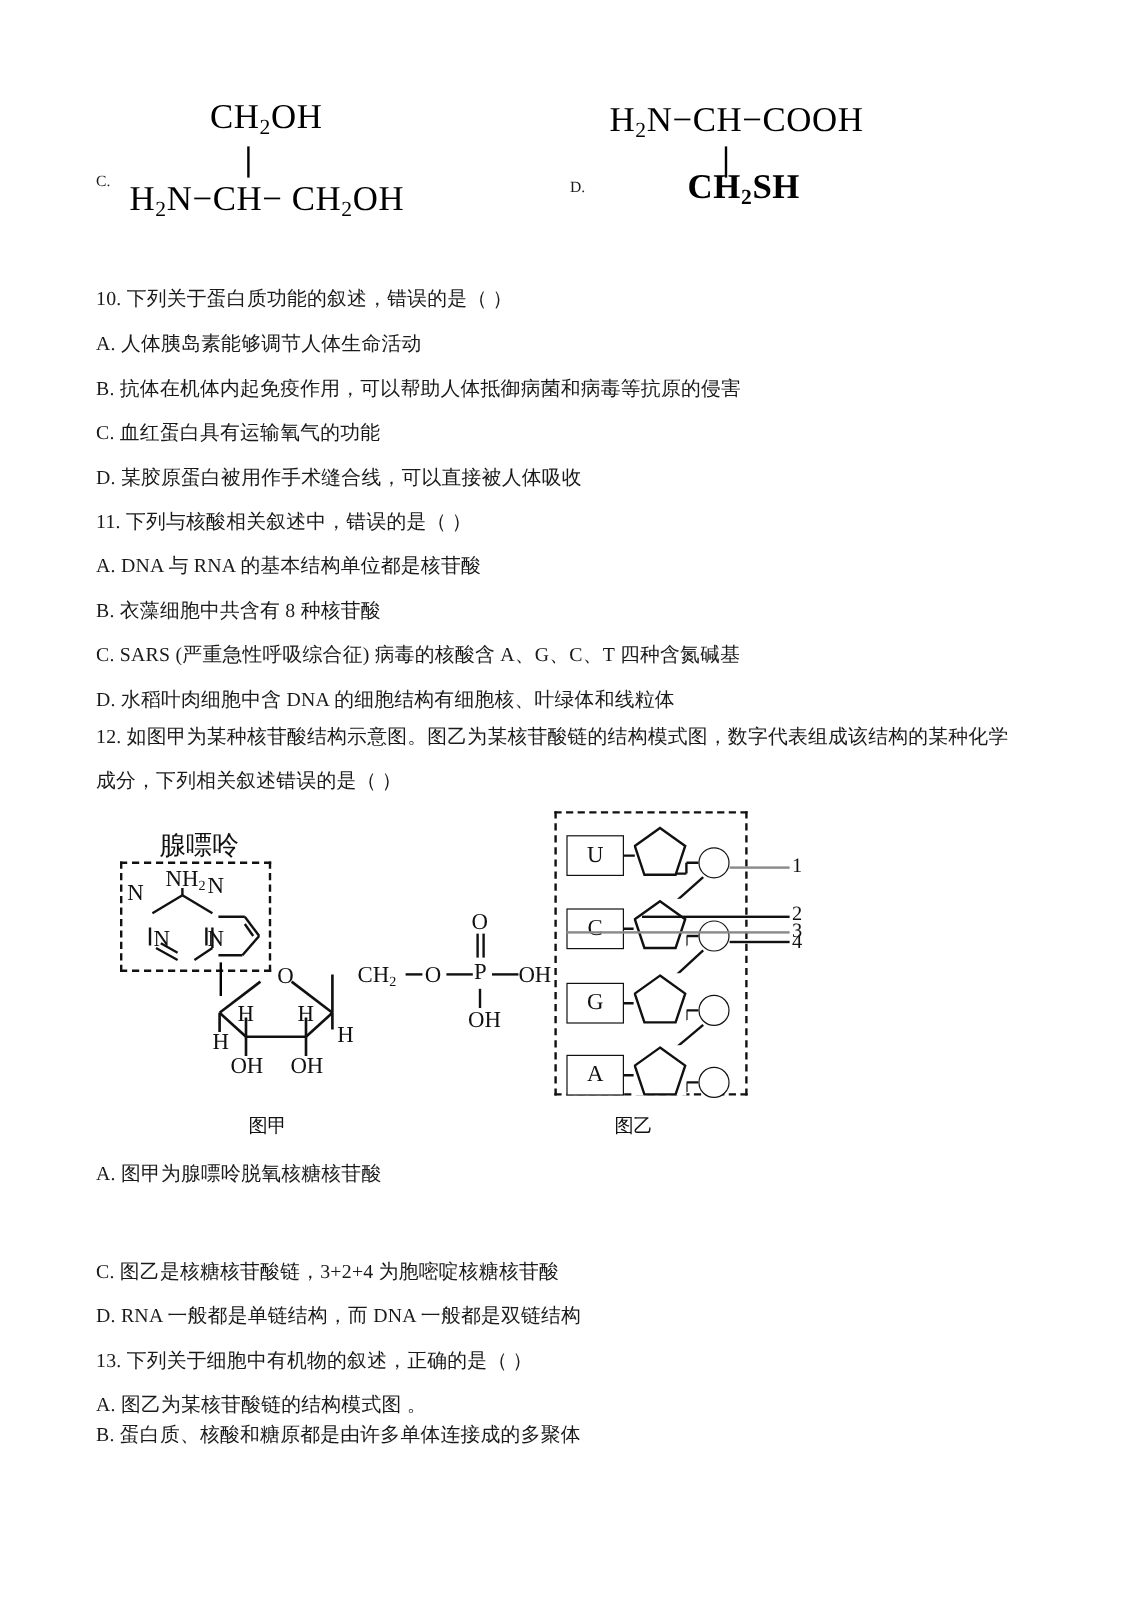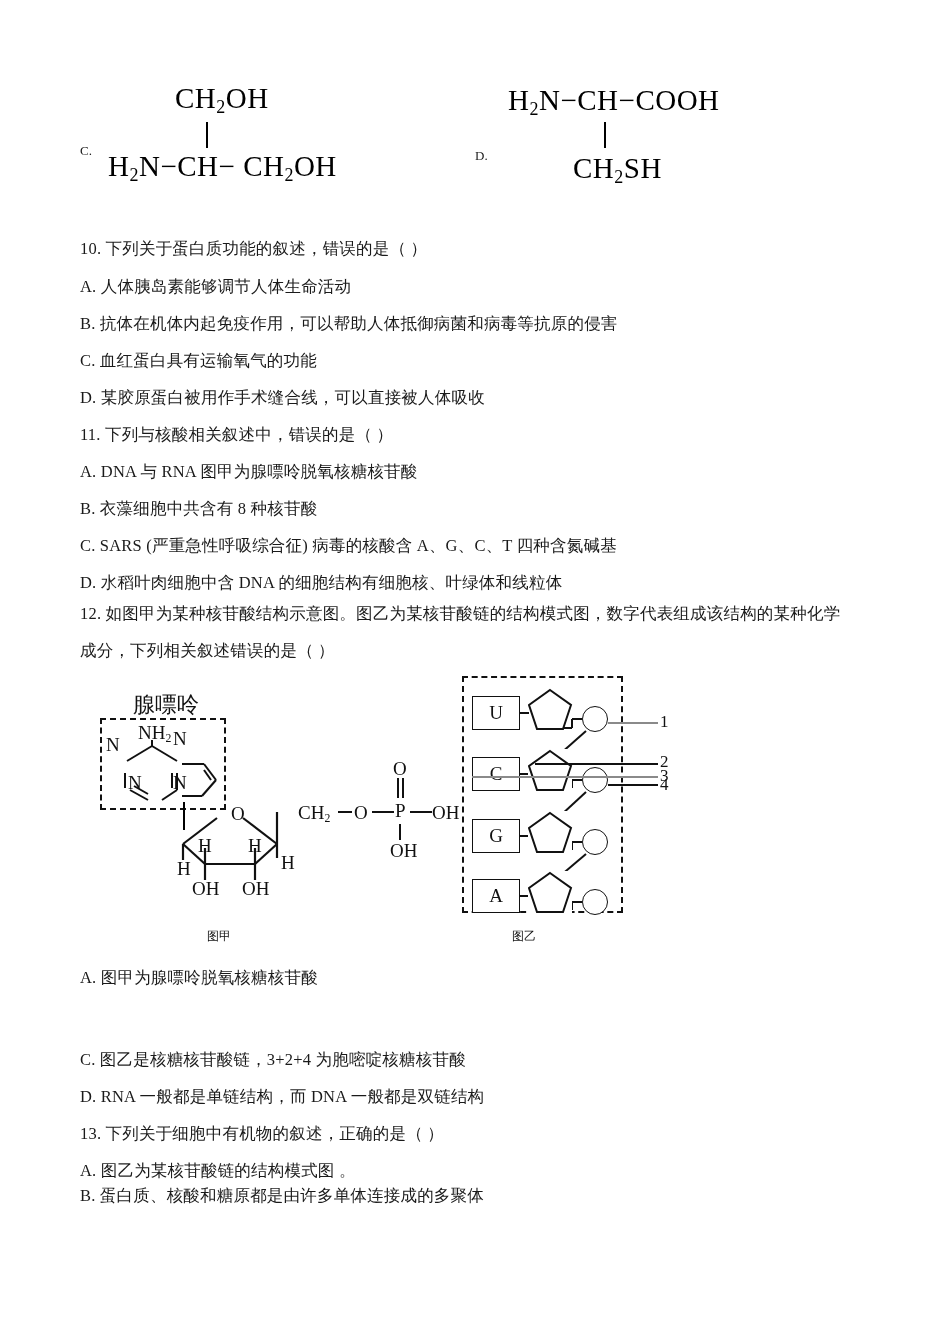--- a/index.html
+++ b/index.html
@@ -50,21 +50,21 @@
   .chem-big { font-size: 29px; letter-spacing: 0.5px; }
   .chem-big sub { font-size: 0.62em; vertical-align: -0.28em; }
   .vbond {
     position: absolute;
     width: 0;
     border-left: 2.2px solid #000;
   }
 
   .figcap {
     position: absolute;
-    font-size: 12px;
+    font-size: 16px;
     font-family: "Liberation Serif", serif;
     color: #111;
     white-space: nowrap;
   }
 
   
   .jia {
     position: absolute;
     left: 95px;
     top: 690px;
@@ -166,31 +166,31 @@
     <span class="chem chem-big" style="left:108px; top:150px;">H<sub>2</sub>N−CH− CH<sub>2</sub>OH</span>
   </div>
 
   <div>
     <span class="optlabel" style="left:475px; top:148px;">D.</span>
 
     <span class="chem chem-big" style="left:508px; top:84px;">H<sub>2</sub>N−CH−COOH</span>
 
     <span class="vbond" style="left:604px; top:122px; height:26px;"></span>
 
-    <span class="chem chem-big" style="left:573px; top:152px;">CH<sub>2</sub>SH</span>
+    <span class="chem chem-big" style="left:573px; top:140px;font-weight:bold;">CH<sub>2</sub>SH</span>
   </div>
 
   <div class="qline qstem" style="top:239px;">10. 下列关于蛋白质功能的叙述，错误的是（   ）</div>
   <div class="qline" style="top:277px;">A. 人体胰岛素能够调节人体生命活动</div>
   <div class="qline" style="top:314px;">B. 抗体在机体内起免疫作用，可以帮助人体抵御病菌和病毒等抗原的侵害</div>
   <div class="qline" style="top:351px;">C. 血红蛋白具有运输氧气的功能</div>
   <div class="qline" style="top:388px;">D. 某胶原蛋白被用作手术缝合线，可以直接被人体吸收</div>
 
   <div class="qline qstem" style="top:425px;">11. 下列与核酸相关叙述中，错误的是（   ）</div>
-  <div class="qline" style="top:462px;">A. DNA 与 RNA 图甲为腺嘌呤脱氧核糖核苷酸</div>
+  <div class="qline" style="top:462px;">A. DNA 与 RNA 的基本结构单位都是核苷酸</div>
   <div class="qline" style="top:499px;">B. 衣藻细胞中共含有 8 种核苷酸</div>
   <div class="qline" style="top:573px;">D. 水稻叶肉细胞中含 DNA 的细胞结构有细胞核、叶绿体和线粒体</div>
   <div class="qline" style="top:536px;">C. SARS (严重急性呼吸综合征) 病毒的核酸含 A、G、C、T 四种含氮碱基</div>
 
   <div class="qline qstem" style="top:604px;">12. 如图甲为某种核苷酸结构示意图。图乙为某核苷酸链的结构模式图，数字代表组成该结构的某种化学</div>
   <div class="qline qstem" style="top:641px;">成分，下列相关叙述错误的是（   ）</div>
 
   <div class="jia">
 
     <div class="base-title">腺嘌呤</div>

